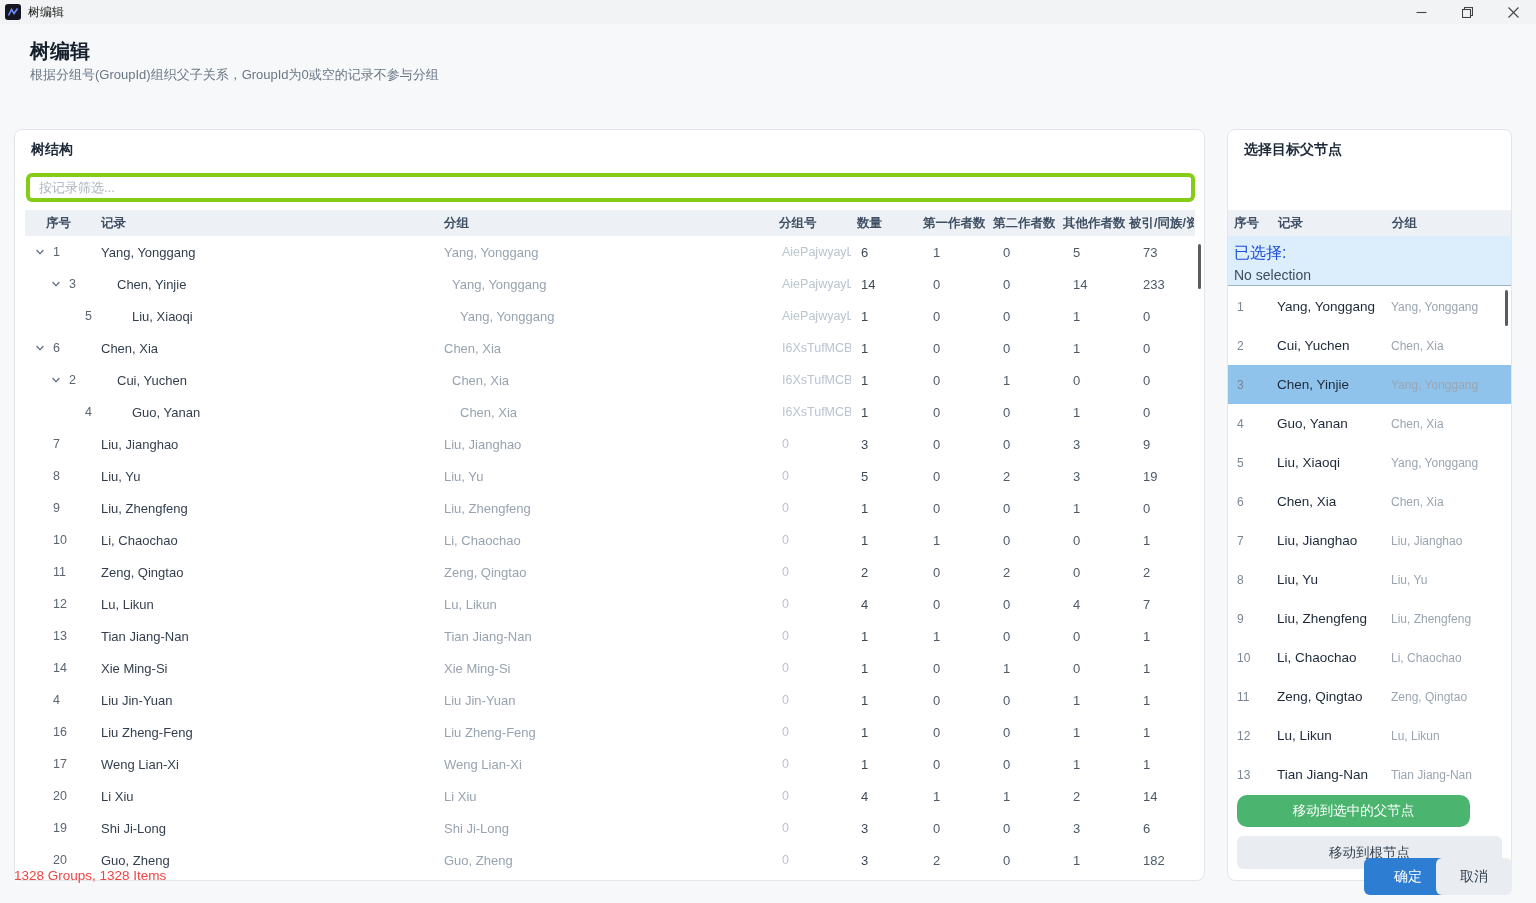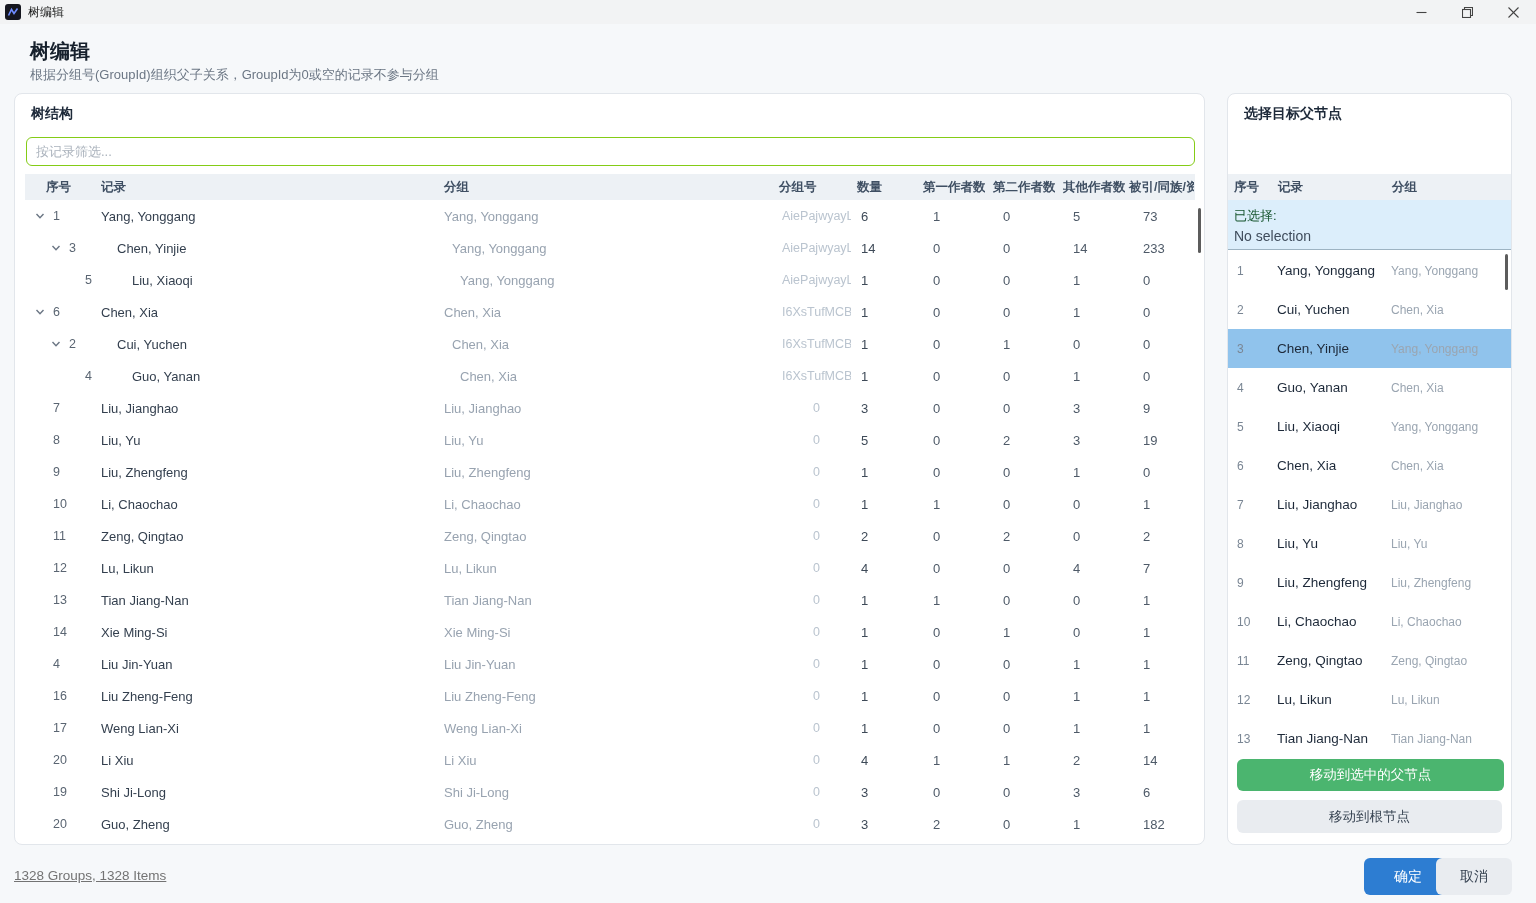--- a/index.html
+++ b/index.html
@@ -13,25 +13,25 @@
     background:#15161f; display:flex; align-items:center; justify-content:center; }
   .titlebar-text { font-size:12px; color:#1c1c1c; margin-left:7px; }
   .win-controls { margin-left:auto; display:flex; height:100%; }
   .win-btn { width:46px; height:24px; display:flex; align-items:center; justify-content:center; }
 
   
   .page-title { position:absolute; left:30px; top:38px; font-size:20px; font-weight:bold; color:#16202c; }
   .page-subtitle { position:absolute; left:30px; top:66px; font-size:13px; color:#6b7684; }
 
   
-  .panel { position:absolute; background:#fff; border:1px solid #e2e6eb; border-radius:8px; }
+  .panel { position:absolute; background:#fff; border:1px solid #e2e6eb; border-radius:8px;margin-top:36px; }
   .panel-left  { left:14px;  top:93px; width:1191px; height:752px; }
   .panel-right { left:1227px; top:93px; width:285px;  height:752px; }
   .panel-title { position:absolute; left:16px; top:11px; font-size:14px; font-weight:bold; color:#1d2939; }
-  .filter-input { position:absolute; left:11px; top:43px; height:29px; border:1px solid #84cc16;
+  .filter-input { position:absolute; left:11px; top:43px; height:29px; border:4px solid #84cc16;
     border-radius:6px; font-size:13px; padding:0 9px; color:#333f4e; outline:none; background:#fff;
     font-family:"Liberation Sans", sans-serif; }
   .filter-input::placeholder { color:#aab2bc; }
   .panel-left  .filter-input { width:1169px; }
   .panel-right .filter-input { width:263px; }
 
   
   .tree-grid { display:grid; grid-template-columns:76px 340px 332px 78px 64px 70px 70px 70px 69px; align-items:center; }
   .tree-head { position:absolute; left:10px; top:80px; width:1170px; height:26px;
     background:#edf1f5; font-size:12.5px; font-weight:bold; color:#3f4f63; }
@@ -46,53 +46,53 @@
     display:flex; align-items:center; justify-content:center; }
   .chevron-slot.hidden { visibility:hidden; }
   .tree-row.d1 .chevron-slot { margin-left:16px; }
   .tree-row.d2 .chevron-slot { margin-left:32px; }
   .cell-rec { color:#333f4e; white-space:nowrap; overflow:hidden; }
   .tree-row.d1 .cell-rec { padding-left:16px; }
   .tree-row.d2 .cell-rec { padding-left:31px; }
   .cell-grp { color:#98a3b0; padding-left:3px; white-space:nowrap; overflow:hidden; }
   .tree-row.d1 .cell-grp { padding-left:11px; }
   .tree-row.d2 .cell-grp { padding-left:19px; }
-  .cell-gid { color:#bac4cf; font-size:12.5px; padding-left:9px; white-space:nowrap; overflow:hidden;text-align:center; }
+  .cell-gid { color:#bac4cf; font-size:12.5px; padding-left:9px; white-space:nowrap; overflow:hidden; }
   .cell-cnt { color:#3e4a58; padding-left:10px; }
   .cell-a1,.cell-a2,.cell-a3 { color:#4e5a68; padding-left:18px; }
   .cell-cited { color:#4e5a68; padding-left:18px; }
   .vscroll { position:absolute; border-radius:2px; background:#5c5c5c; }
   .vscroll-left  { right:3px; top:114px; width:3px; height:45px; }
   .vscroll-right { right:3px; top:160px; width:3px; height:36px; }
 
   
   .tgt-grid { display:grid; grid-template-columns:44px 114px 1fr; align-items:center; }
   .tgt-head { position:absolute; left:0; top:80px; width:283px; height:26px;
     background:#edf1f5; font-size:12.5px; font-weight:bold; color:#3f4f63; }
   .tgt-head .th { padding-left:6px; white-space:nowrap; }
   .sel-banner { position:absolute; left:0; top:106px; width:283px; height:50px;
     background:#dceefb; border-bottom:1px solid #9db3c2; padding:7px 0 0 6px; }
-  .sel-banner .lbl { font-size:13px; color:#14532d; }
+  .sel-banner .lbl { font-size:16px; color:#1d4ed8; }
   .sel-banner .val { font-size:14px; color:#3f4c5c; margin-top:3px; }
   .tgt-body { position:absolute; left:0; top:157px; width:283px; height:507px; overflow:hidden; }
   .tgt-row { height:39px; }
   .tgt-row.selected { background:#90c3ec; }
   .tgt-seq { padding-left:9px; font-size:12px; color:#7a8694; }
   .tgt-rec { padding-left:5px; font-size:13.5px; color:#1d2939; white-space:nowrap; overflow:hidden; }
   .tgt-grp { padding-left:5px; font-size:12px; color:#9aa5b1; white-space:nowrap; overflow:hidden; }
 
   .btn { display:flex; align-items:center; justify-content:center; border-radius:6px;
     font-family:"Liberation Sans", sans-serif; border:none; cursor:pointer; }
-  .btn-move-parent { position:absolute; left:9px; top:665px; width:267px; height:32px;
-    background:#4bb56f; color:#fff; font-size:13.5px; }
+  .btn-move-parent { position:absolute; left:9px; top:665px; width:233px; height:32px;
+    background:#4bb56f; color:#fff; font-size:13.5px;border-radius:10px; }
   .btn-move-root { position:absolute; left:9px; top:706px; width:265px; height:33px;
     background:#e9ecf0; color:#3a4654; font-size:13.5px; }
 
   
-  .footer-summary { position:absolute; left:14px; top:868px; font-size:13.5px; color:#737373;text-decoration:underline; }
+  .footer-summary { position:absolute; left:14px; top:868px; font-size:13.5px; color:#ef4444; }
   .btn-ok { position:absolute; left:1328px; top:858px; width:88px; height:37px;
     background:#2d7dd2; color:#fff; font-size:14px;margin-left:36px; }
   .btn-cancel { position:absolute; left:1436px; top:858px; width:76px; height:37px;
     background:#e9ecf0; color:#333f4e; font-size:14px; }
 </style>
 </head>
 <body>
 
 <div class="titlebar">
   <div class="app-icon">

